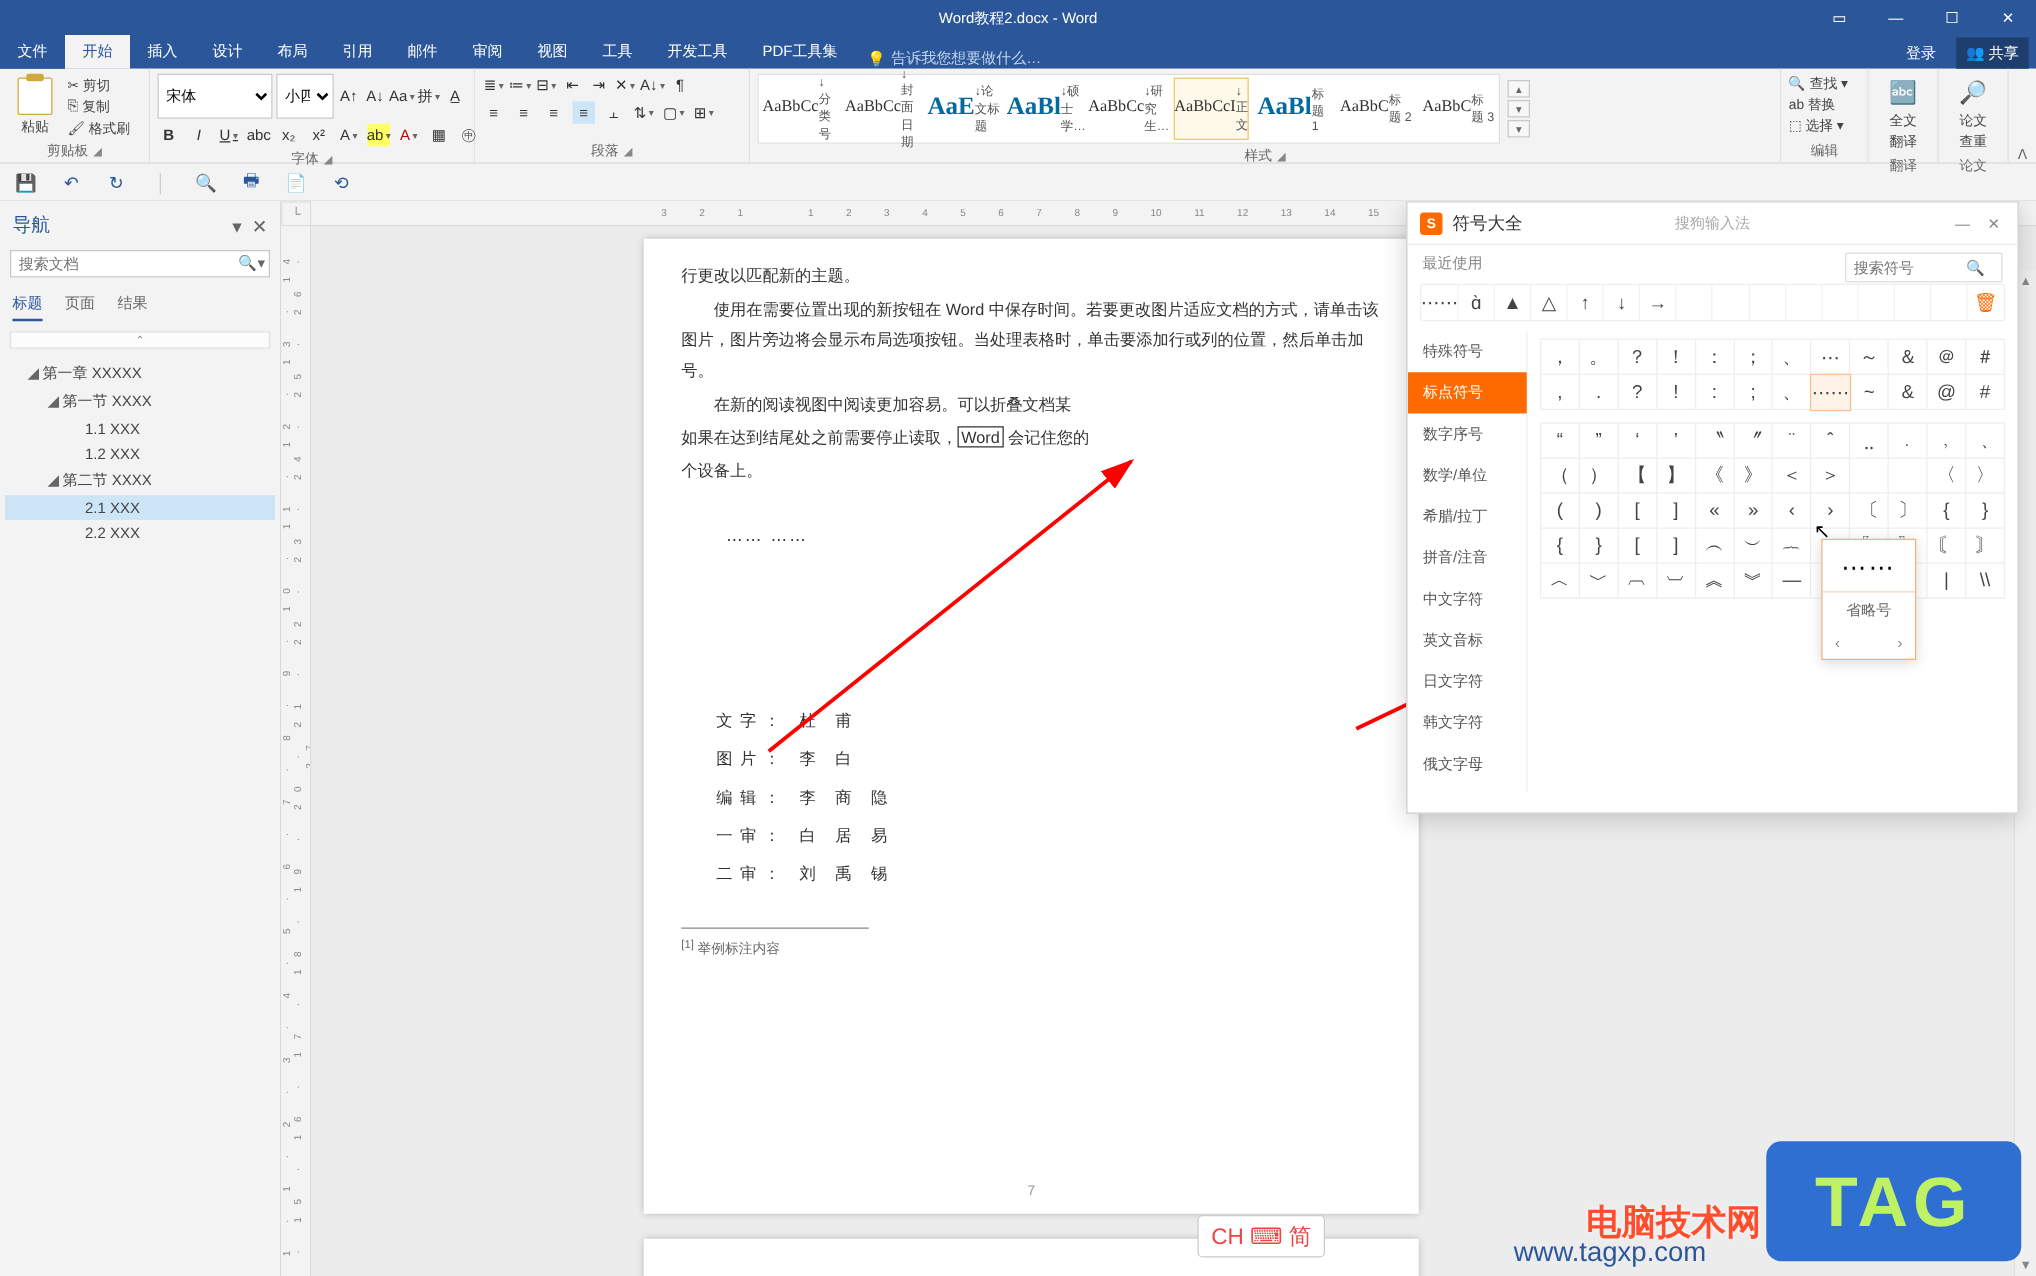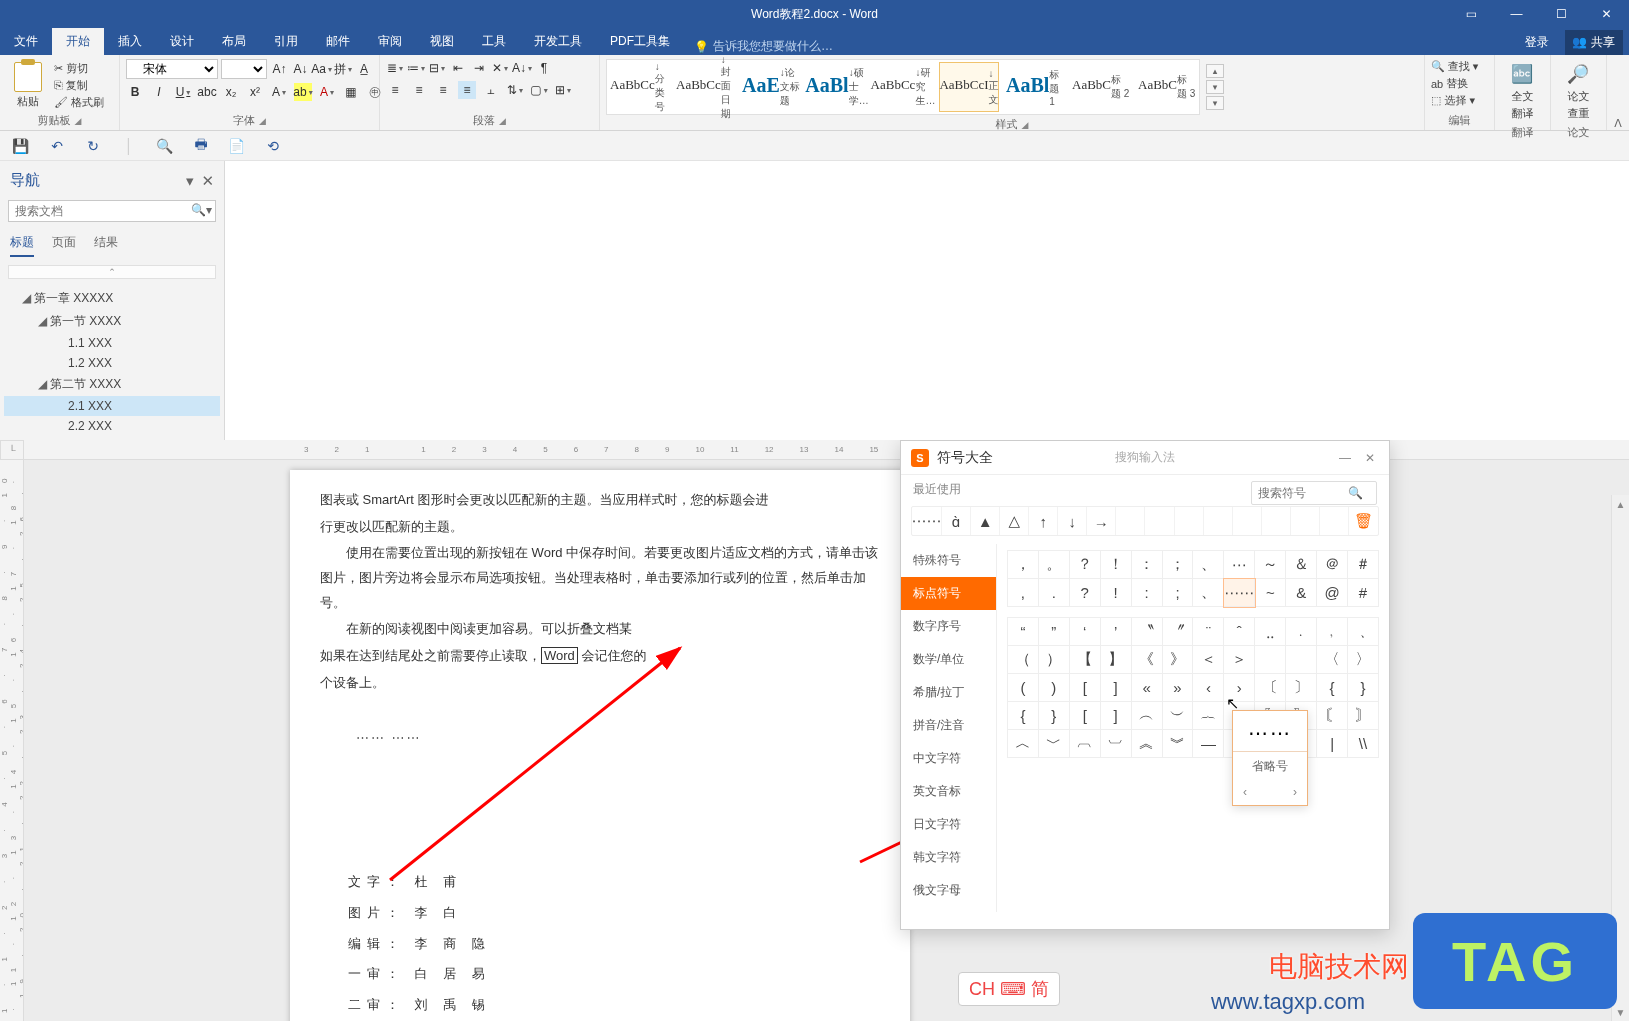--- a/index.html
+++ b/index.html
@@ -27,21 +27,21 @@
   .ribbon .group .ctrls { display:flex; align-items:center; gap:4px; flex:1; }
   .ribbon .group .label { text-align: center; font-size: 11px; color: #666; padding-top: 2px; display:flex; justify-content:center; align-items:center; gap:4px;}
   .ribbon .group .label .dlg { font-size:9px; color:#888; }
   .paste-btn { display:flex; flex-direction:column; align-items:center; width:44px; }
   .paste-icon { width:28px; height:30px; background:#fff; border:1px solid #cfa93c; border-radius:2px; position:relative; margin-bottom:2px;}
   .paste-icon:before { content:""; position:absolute; top:-4px; left:6px; width:14px; height:6px; background:#cfa93c; border-radius:2px;}
   .clip-side { display:flex; flex-direction:column; gap:2px; font-size:11px; }
   .clip-side div{ display:flex; align-items:center; gap:3px;}
   .font-row1 { display:flex; align-items:center; gap:3px; margin-bottom:4px;}
   .font-row2 { display:flex; align-items:center; gap:6px;}
-  select.fake { border:1px solid #c8c8c8; background:#fff; height:20px; font-size:12px; padding:0 12px;}
+  select.fake { border:1px solid #c8c8c8; background:#fff; height:36px; font-size:12px; padding:0 2px;}
   .icon-btn { min-width:18px; height:18px; display:inline-flex; align-items:center; justify-content:center; font-size:12px; color:#333; }
   .icon-btn.dd:after{ content:"▾"; font-size:8px; margin-left:2px; color:#666;}
   .style-gallery { display:flex; gap:6px; align-items:center; padding:2px; background:#fff; border:1px solid #e0e0e0;}
   .style-item { width:60px; height:50px; border:1px solid transparent; display:flex; flex-direction:row; align-items:center; justify-content:center; font-size:10px; color:#555; cursor:pointer;}
   .style-item.selected { border:1px solid #f0c36d; background:#fff9ea;}
   .style-item .prev { font-family: "SimSun"; color:#333; font-size:13px; margin-bottom:4px;}
   .style-item.big .prev { font-size:20px; font-weight:bold; color:#0369a1;}
   .style-more { width:18px; display:flex; flex-direction:column; gap:2px; margin-left:2px;}
   .style-more div{ border:1px solid #c8c8c8; height:14px; font-size:9px; display:flex; align-items:center; justify-content:center; color:#666; background:#f7f7f7;}
   .edit-group { font-size:11px; display:flex; flex-direction:column; gap:2px;}
@@ -49,21 +49,21 @@
 
   .big-btn { display:flex; flex-direction:column; align-items:center; gap:2px; padding:2px 4px; font-size:11px; color:#444;}
   .big-btn .ic{ width:26px; height:26px; display:flex; align-items:center; justify-content:center; font-size:18px;}
   .ribbon-collapse { width:22px; display:flex; align-items:flex-end; justify-content:center; color:#666; font-size:11px;}
 
   
   .qat { height:30px; background:#f3f3f3; border-bottom:1px solid #e3e3e3; display:flex; align-items:center; gap:18px; padding:0 12px; font-size:14px; color:#2b579a;}
   .qat .q{ width:18px; text-align:center; cursor:pointer;}
 
   
-  .main { display:flex; height: calc(1021px - 28px - 27px - 76px - 30px); flex-direction: column; }
+  .main { display:flex; height: calc(1021px - 28px - 27px - 76px - 30px); }
 
   
   .navpane { width:225px; background:#f3f3f3; border-right:1px solid #d9d9d9; display:flex; flex-direction:column; font-size:12px;}
   .navpane .hd { display:flex; align-items:center; padding:10px 10px 6px 10px; color:#2b579a; font-size:15px;}
   .navpane .hd .sp{ flex:1;}
   .navpane .hd .x{ color:#666; margin-left:8px; cursor:pointer;}
   .nav-search { margin:4px 8px; position:relative;}
   .nav-search input{ width:100%; height:22px; border:1px solid #c8c8c8; padding:0 22px 0 6px; font-size:12px;}
   .nav-search .mag{ position:absolute; right:4px; top:3px; color:#666; font-size:12px;}
   .nav-tabs { display:flex; gap:18px; padding:8px 10px 4px 10px; color:#666;}
@@ -126,21 +126,21 @@
   .sym-tooltip{ position:absolute; left:1232px; top:270px; width:76px; background:#fff; border:1px solid #f0b27a; box-shadow:0 2px 10px rgba(0,0,0,.15); z-index:60; font-size:12px; text-align:center;}
   .sym-tooltip .big{ font-size:20px; padding:10px 0 6px; letter-spacing:2px;}
   .sym-tooltip .lbl{ border-top:1px solid #f0d4bb; padding:6px 0; color:#666;}
   .sym-tooltip .nav{ display:flex; justify-content:space-between; padding:4px 10px 6px; color:#888;}
   .cursor-img{ position:absolute; left:1226px; top:254px; font-size:16px; z-index:70; color:#000; pointer-events:none;}
 
   
   .ime-ind{ position:absolute; left:958px; top:972px; background:#fff; border:1px solid #ccc; border-radius:4px; padding:4px 10px; font-size:18px; color:#ef4444; display:flex; align-items:center; gap:6px;}
 
   
-  .site-txt{ position:absolute; right:220px; bottom:35px; font-size:28px; font-weight:normal; color:#ff4d2e; text-shadow:0 0 3px #fff; z-index:80;}
+  .site-txt{ position:absolute; right:220px; bottom:24px; font-size:28px; font-weight:bold; color:#ff4d2e; text-shadow:0 0 3px #fff; z-index:80;}
   .site-sub{ position:absolute; right:264px; bottom:6px; font-size:22px; color:#2b579a; z-index:80;}
   .tag-badge{ position:absolute; right:12px; bottom:12px; width:204px; height:96px; background:#2f6fd1; border-radius:12px; display:flex; align-items:center; justify-content:center; color:#bef264; font-size:56px; font-weight:800; letter-spacing:4px; z-index:80;}
 
   
   .app-scroll{ position:absolute; right:0; top:55px; width:18px; bottom:0; background:#f0f0f0; border-left:1px solid #e0e0e0;}
   .app-scroll .up,.app-scroll .dn{ height:18px; display:flex; align-items:center; justify-content:center; color:#888; font-size:10px;}
   .app-scroll .track{ flex:1;}
 </style>
 </head>
 <body>
@@ -403,21 +403,20 @@
         <span>16</span>
         <span>17</span>
         <span>18</span>
       </div>
     <div class="v-ruler">
         <div class="vnums">1 · 1 · 2 · 3 · 4 · 5 · 6 · 7 · 8 · 9 · 10 · 11 · 12 · 13 · 14 · 15 · 16 · 17 · 18 · 19 · 20 · 21 · 22 · 23 · 24 · 25 · 26 · 27</div>
       </div>
 
     <div class="page page1">
       <div class="doc-content">
-        <p>图表或 SmartArt 图形时会更改以匹配新的主题。当应用样式时，您的标题会进</p>
         <p>行更改以匹配新的主题。</p>
         <p class="indent">使用在需要位置出现的新按钮在  Word  中保存时间。若要更改图片适应文档的方式，请单击该图片，图片旁边将会显示布局选项按钮。当处理表格时，单击要添加行或列的位置，然后单击加号。</p>
         <p class="indent">在新的阅读视图中阅读更加容易。可以折叠文档某</p>
         <p><span>如果在达到结尾处之前需要停止读取，</span><span class="boxed">Word</span><span> 会记住您的</span></p>
         <p>个设备上。</p>
         <div class="dots-row">⋯⋯      ⋯⋯</div>
         <div class="credits" id="credits">
             <div>文字：  杜        甫</div>
             <div>图片：  李        白</div>
             <div>编辑：  李  商  隐</div>

